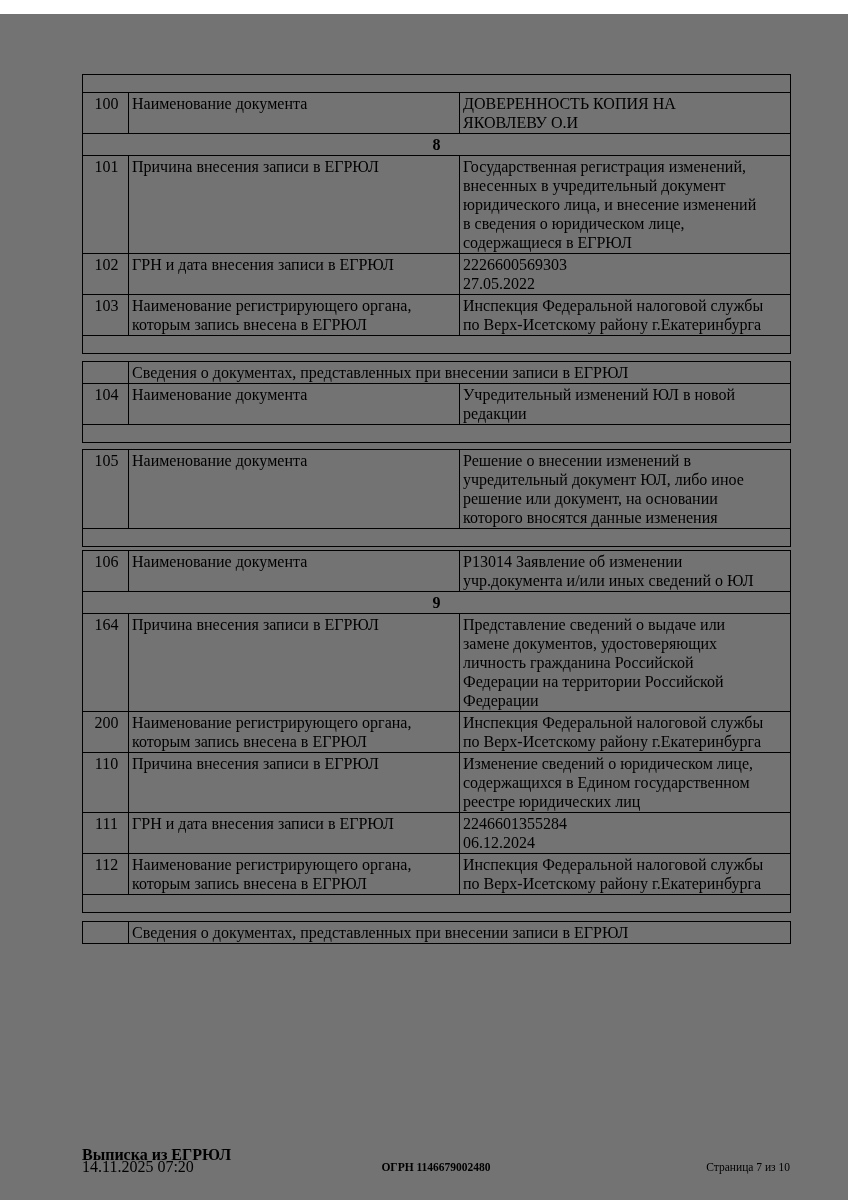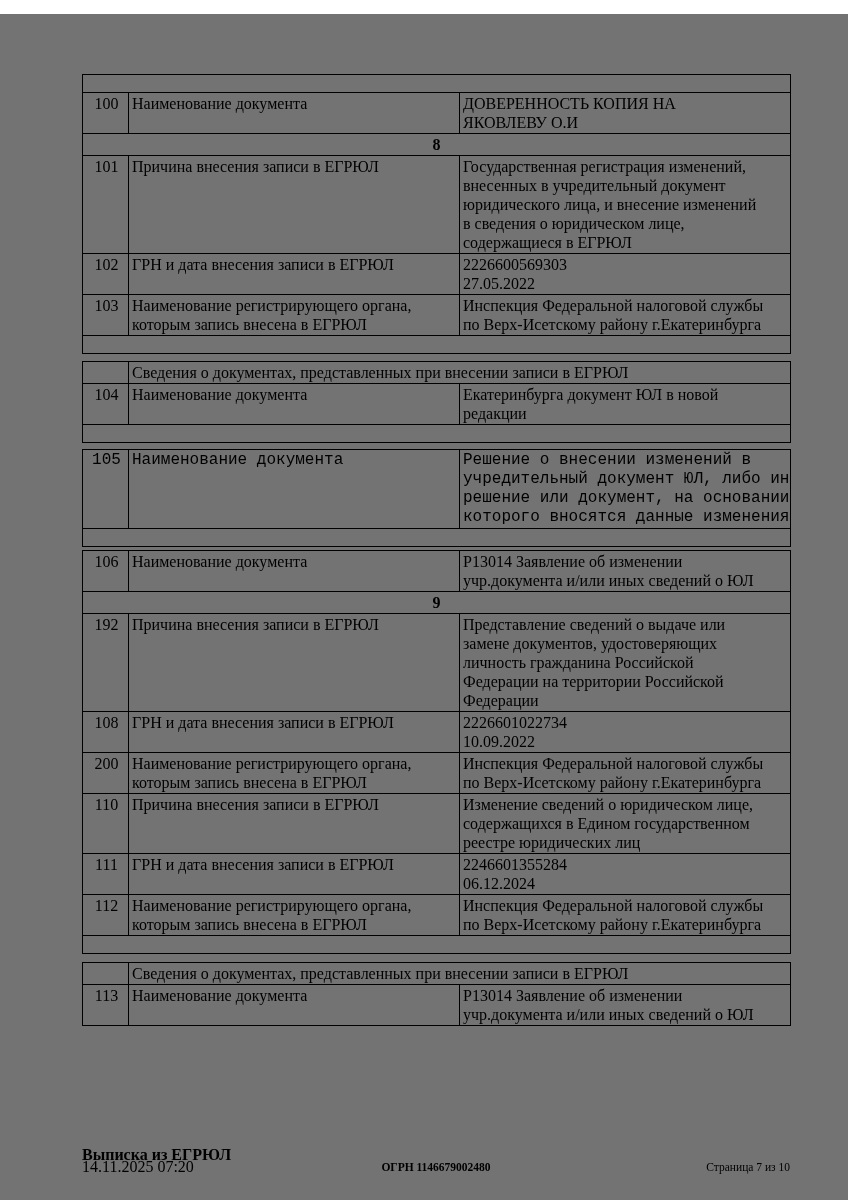--- a/index.html
+++ b/index.html
@@ -13,21 +13,21 @@
     border:1px solid #000000; vertical-align:top;
     font-size:16px; line-height:19px; padding:1px 1px 1px 3px;
     overflow:hidden;
   }
   td.num { text-align:center; padding:1px 0; }
   td.pre { white-space:pre; }
   tr.tr-section td { font-weight:bold; text-align:center; padding:1px 0; height:19px; }
   tr.tr-empty td { height:17px; padding:0; }
   .m-join { margin-top:-1px; }
   .m-g7 { margin-top:7px; }
-  .m-g6 { margin-top:6px;font-family:Liberation Mono, monospace; }
+  .m-g6 { margin-top:6px; }
   .m-g3 { margin-top:3px;padding-left:40px; }
   .m-g8 { margin-top:8px; }
   .footer-left { position:absolute; left:82px; top:1135px; font-size:16px; line-height:12px; }
   .footer-left .fl1 { font-weight:bold; }
   .footer-center { position:absolute; left:82px; width:708px; top:1147px; text-align:center; font-size:11.5px; line-height:12px;font-weight:bold; }
   .footer-right { position:absolute; right:58px; top:1147px; font-size:11.5px; line-height:12px; text-align:center; }
 </style>
 </head>
 <body>
 
@@ -98,21 +98,21 @@
           <col style="width:331px">
         </colgroup>
       <tbody>
           <tr>
         <td class="num"></td>
         <td colspan="2">Сведения о документах, представленных при внесении записи в ЕГРЮЛ</td>
       </tr>
       <tr>
         <td class="num">104</td>
         <td class="pre">Наименование документа</td>
-        <td class="pre">Екатеринбурга документ ЮЛ в новой
+        <td class="pre">Учредительный изменений ЮЛ в новой
 редакции</td>
       </tr>
       <tr class="tr-empty">
         <td colspan="3"></td>
       </tr>
     </tbody>
       </table>
 
     <table class="tbl m-g6">
       <colgroup>
@@ -145,35 +145,29 @@
           <tr>
         <td class="num">106</td>
         <td class="pre">Наименование документа</td>
         <td class="pre">Р13014 Заявление об изменении
 учр.документа и/или иных сведений о ЮЛ</td>
       </tr>
       <tr class="tr-section">
         <td colspan="3">9</td>
       </tr>
       <tr>
-        <td class="num">192</td>
+        <td class="num">164</td>
         <td class="pre">Причина внесения записи в ЕГРЮЛ</td>
         <td class="pre">Представление сведений о выдаче или
 замене документов, удостоверяющих
 личность гражданина Российской
 Федерации на территории Российской
 Федерации</td>
       </tr>
       <tr>
-        <td class="num">108</td>
-        <td class="pre">ГРН и дата внесения записи в ЕГРЮЛ</td>
-        <td class="pre">2226601022734
-10.09.2022</td>
-      </tr>
-      <tr>
         <td class="num">200</td>
         <td class="pre">Наименование регистрирующего органа,
 которым запись внесена в ЕГРЮЛ</td>
         <td class="pre">Инспекция Федеральной налоговой службы
 по Верх-Исетскому району г.Екатеринбурга</td>
       </tr>
       <tr>
         <td class="num">110</td>
         <td class="pre">Причина внесения записи в ЕГРЮЛ</td>
         <td class="pre">Изменение сведений о юридическом лице,
@@ -202,26 +196,20 @@
     <table class="tbl m-g8">
       <colgroup>
           <col style="width:46px">
           <col style="width:331px">
           <col style="width:331px">
         </colgroup>
       <tbody>
           <tr>
         <td class="num"></td>
         <td colspan="2">Сведения о документах, представленных при внесении записи в ЕГРЮЛ</td>
-      </tr>
-      <tr>
-        <td class="num">113</td>
-        <td class="pre">Наименование документа</td>
-        <td class="pre">Р13014 Заявление об изменении
-учр.документа и/или иных сведений о ЮЛ</td>
       </tr>
     </tbody>
       </table>
 
   </div>
 
   <div class="footer-left">
     <div class="fl1">Выписка из ЕГРЮЛ</div>
     <div class="fl2">14.11.2025 07:20</div>
   </div>

